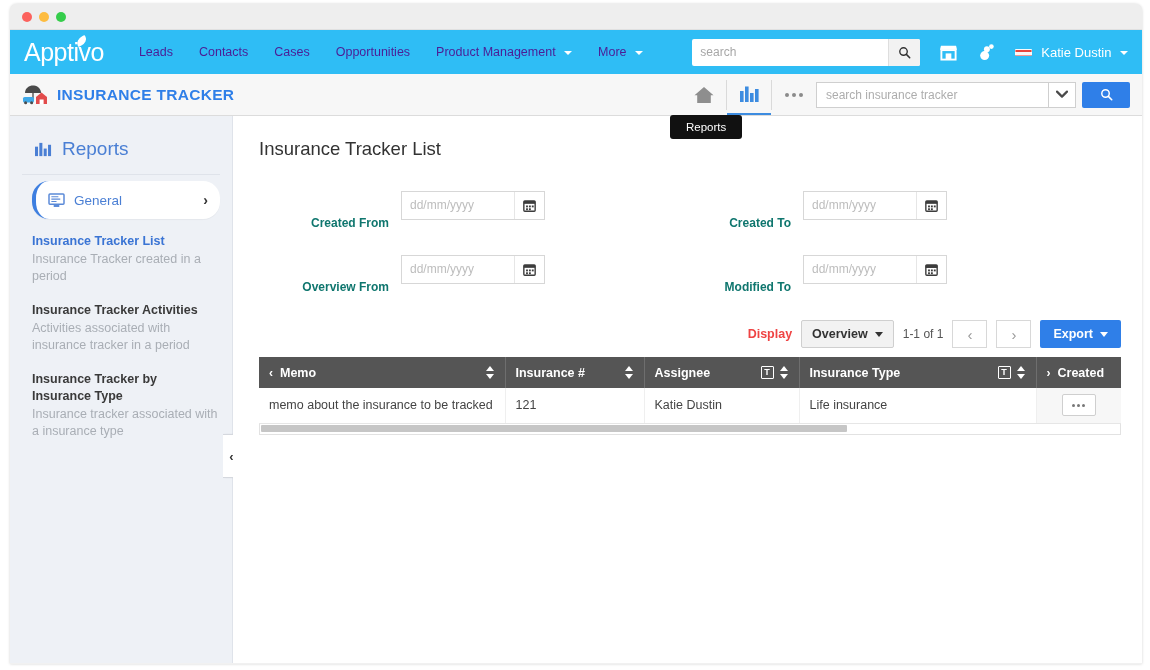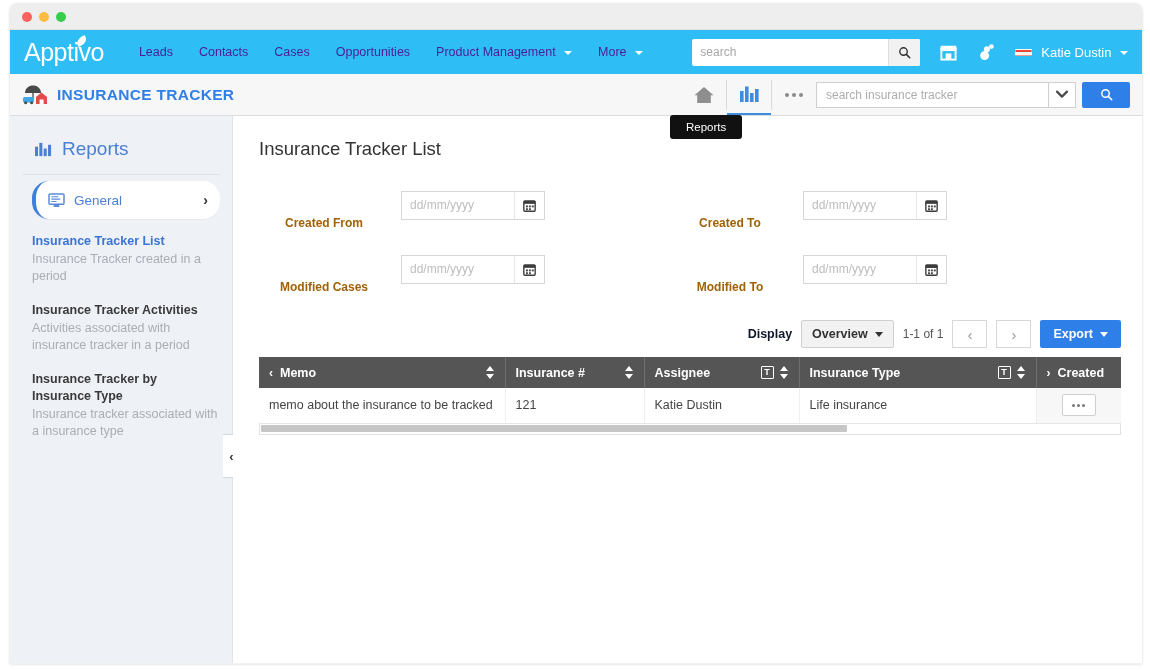--- a/index.html
+++ b/index.html
@@ -171,22 +171,22 @@
 
   
   .main { flex: 1; padding: 22px 26px 0 26px; background: #fff; position: relative; }
   .page-title { font-size: 18.5px; color: #333; font-weight: 400; margin-bottom: 20px; }
 
   .filters { width: 862px; }
   .frow { display: flex; margin-bottom: 14px; }
   .fgroup { display: flex; align-items: center; }
   .fgroup.left { width: 410px; }
   .flabel {
-    font-size: 12px; font-weight: bold; color: #a16207;
-    text-align: center; margin-right: 12px; margin-top: 36px;
+    font-size: 12px; font-weight: bold; color: #0f766e;
+    text-align: right; margin-right: 12px; margin-top: 36px;
   }
   .fgroup.left .flabel { width: 130px; }
   .fgroup.right .flabel { width: 122px; }
   .dateinput {
     display: flex; align-items: center; width: 144px; height: 29px;
     border: 1px solid #d7d7d7; background: #fff;
   }
   .dateinput input {
     flex: 1; border: 0; outline: 0; height: 100%; padding: 0 8px;
     font-size: 12px; color: #555; font-family: "Liberation Sans", sans-serif;
@@ -208,21 +208,21 @@
     background: #f4f4f4; color: #333; font-size: 12.5px; font-weight: bold;
     padding: 8px 15px; border: 1px solid #cfcfcf; border-radius: 2px;
     cursor: pointer; font-family: "Liberation Sans", sans-serif;
   }
 
   
   .displayrow {
     display: flex; align-items: center; justify-content: flex-end;
     gap: 9px; margin-top: 26px; margin-bottom: 9px; width: 862px;
   }
-  .dlabel { font-size: 12.5px; font-weight: bold; color: #0f172a; }
+  .dlabel { font-size: 12.5px; font-weight: bold; color: #ef4444; }
   .overview-sel {
     display: flex; align-items: center; gap: 7px;
     background: #f2f2f2; border: 1px solid #cfcfcf;
     height: 28px; padding: 0 10px; cursor: pointer; border-radius: 2px;
   }
   .overview-sel span { font-size: 12.5px; font-weight: bold; color: #333; }
   .caret-dark {
     width: 0; height: 0; border-left: 4px solid transparent;
     border-right: 4px solid transparent; border-top: 5px solid #333;
   }
@@ -505,21 +505,21 @@
                   <rect x="3.3" y="10" width="2" height="2" fill="#3c3c3c"></rect>
                   <rect x="6.4" y="10" width="2" height="2" fill="#3c3c3c"></rect>
                 </svg>
               </div>
             </div>
           </div>
         </div>
 
         <div class="frow">
           <div class="fgroup left">
-            <div class="flabel">Modified Cases</div>
+            <div class="flabel">Overview From</div>
             <div class="dateinput">
               <input type="text" placeholder="dd/mm/yyyy" style="">
               <div class="cal-btn">
                 <svg width="13" height="13" viewBox="0 0 14 14">
                   <rect x="0.9" y="2.2" width="12.2" height="11" rx="1" fill="none" stroke="#3c3c3c" stroke-width="1.5"></rect>
                   <rect x="0.9" y="2.2" width="12.2" height="3" fill="#3c3c3c"></rect>
                   <rect x="3.3" y="7" width="2" height="2" fill="#3c3c3c"></rect>
                   <rect x="6.4" y="7" width="2" height="2" fill="#3c3c3c"></rect>
                   <rect x="9.5" y="7" width="2" height="2" fill="#3c3c3c"></rect>
                   <rect x="3.3" y="10" width="2" height="2" fill="#3c3c3c"></rect>

